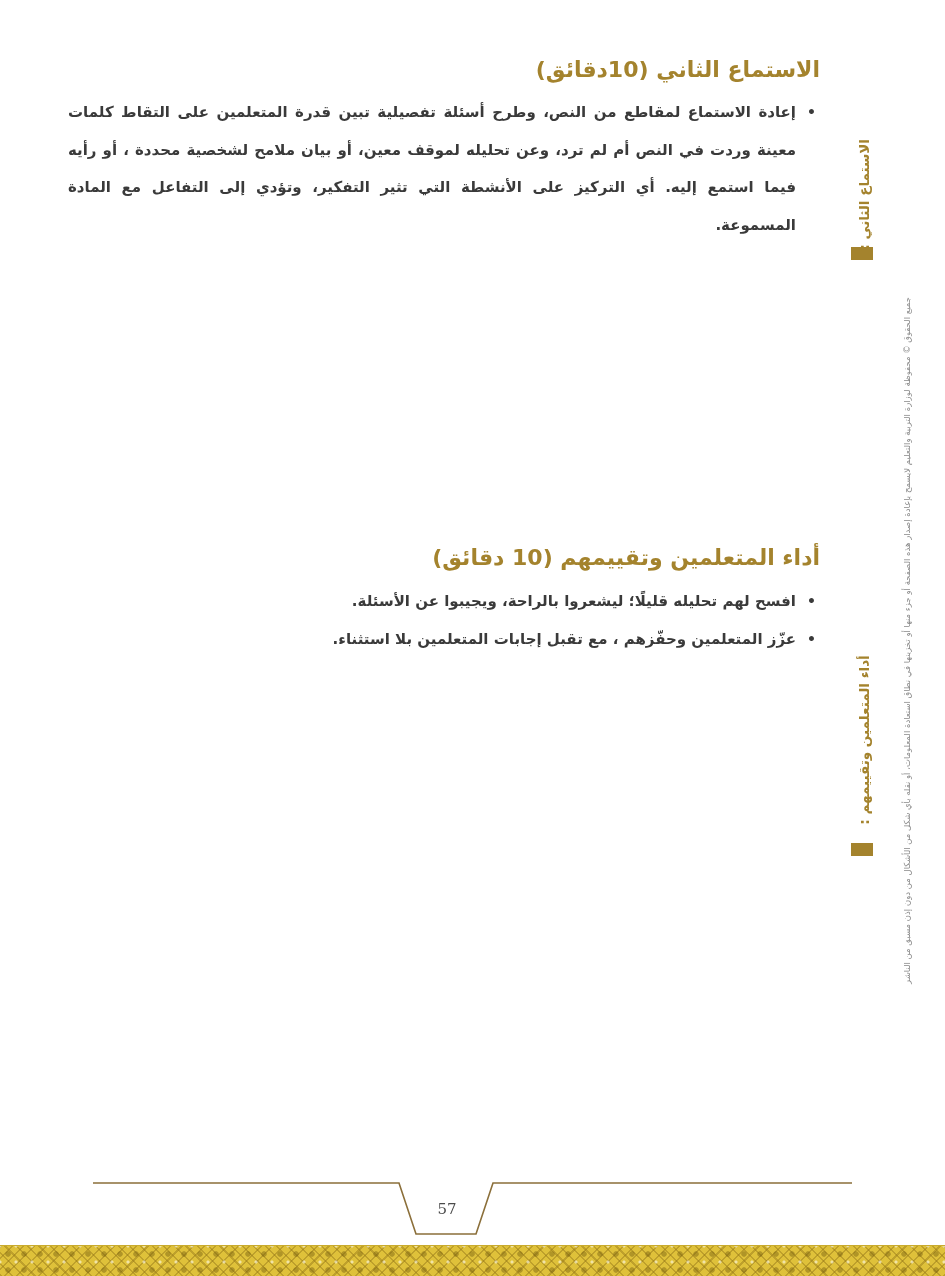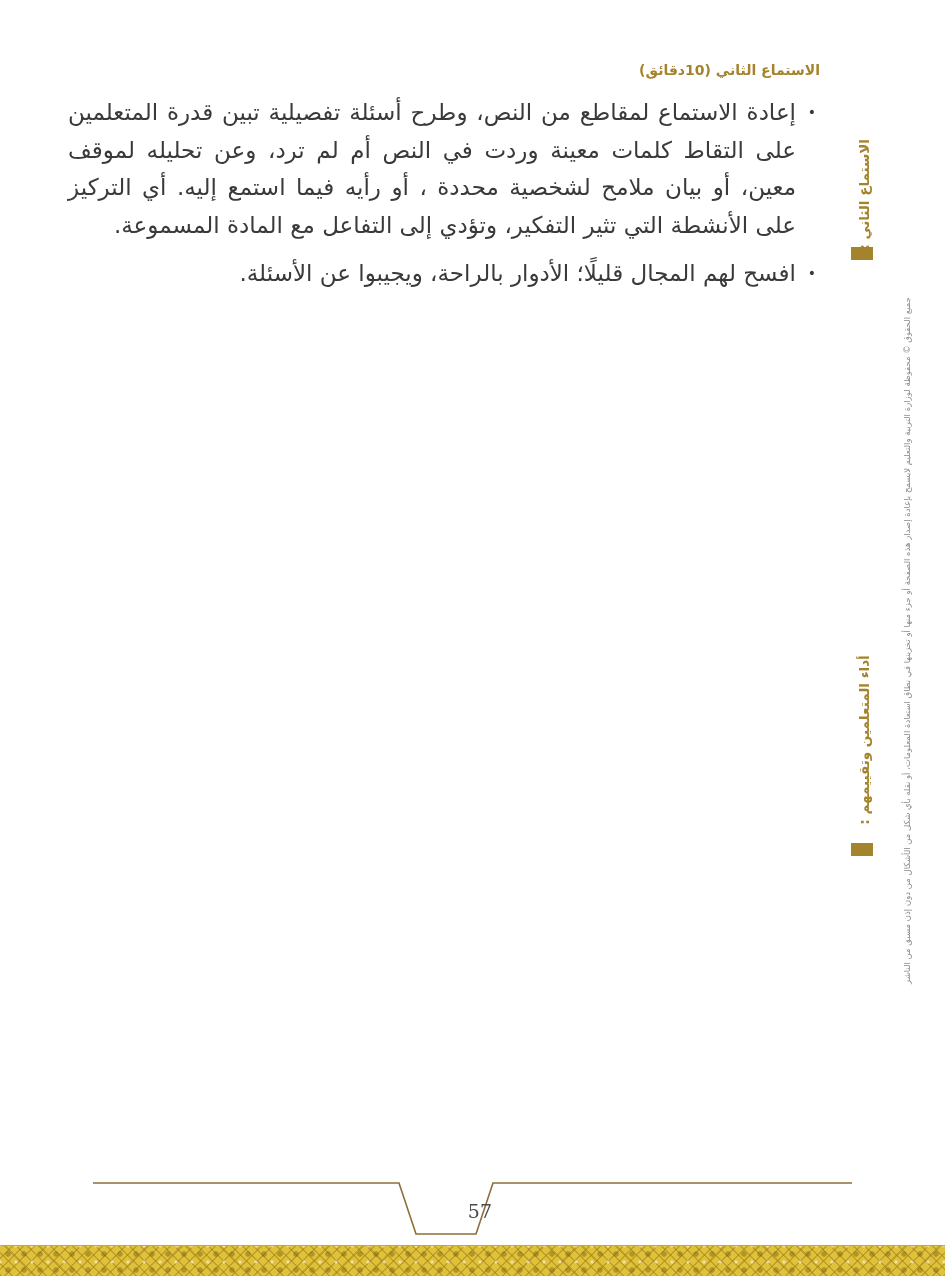--- a/index.html
+++ b/index.html
@@ -19,34 +19,35 @@
   }
   .page{position:absolute;inset:0;background:#fff;}
 
   
   .content{
     position:absolute;top:56px;right:125px;width:752px;
     direction:rtl;text-align:right;
   }
   .heading{
     color:var(--accent);
-    font-size:14px;font-weight:bold;line-height:28px;
+    font-size:22px;font-weight:bold;line-height:28px;
   }
   .heading.second{margin-top:300px;}
   ul.bullets{
     list-style:none;margin-top:10px;
   }
   ul.bullets li{
     position:relative;
     padding-right:24px;
-    font-size:23px;
+    font-size:15px;
     line-height:37.5px;
     text-align:justify;
     text-align-last:right;
     color:var(--body-text);
+    font-weight:bold;
   }
   ul.bullets li::before{
     content:"\2022";
     position:absolute;right:4px;top:0;
     font-size:14px;color:var(--body-text);
   }
   #list2 li{line-height:38px;}
 
   
   .vtab{
@@ -72,21 +73,21 @@
     transform:rotate(-90deg);
     font-size:8.5px;color:var(--copyright);
     white-space:nowrap;text-align:center;
     direction:rtl;letter-spacing:0.2px;
   }
 
   
   .footer-rule{position:absolute;left:0;top:1176px;width:945px;height:66px;}
   .page-number{
     position:absolute;left:402px;top:1200px;width:90px;
-    text-align:right;font-size:19px;color:#4a4a4a;
+    text-align:center;font-size:15px;color:#4a4a4a;
     font-family:"DejaVu Serif",serif;
   }
 
   
   .band{
     position:absolute;left:0;bottom:0;width:945px;height:31px;
     background-color:var(--band);
     background-image:
       radial-gradient(circle, rgba(255,255,255,0.55) 1.2px, transparent 1.9px),
       radial-gradient(circle, rgba(120,95,15,0.45) 2.4px, transparent 3.1px),
@@ -101,22 +102,24 @@
 <body>
 
 <div class="page">
 
   <div class="content">
     <h2 class="heading">الاستماع الثاني (10دقائق)</h2>
     <ul class="bullets" id="list1">
         <li>إعادة الاستماع لمقاطع من النص، وطرح أسئلة تفصيلية تبين قدرة المتعلمين على التقاط كلمات معينة وردت في النص أم لم ترد، وعن تحليله لموقف معين، أو بيان ملامح لشخصية محددة ، أو رأيه فيما استمع إليه. أي التركيز على الأنشطة التي تثير التفكير، وتؤدي إلى التفاعل مع المادة المسموعة.</li>
       </ul>
 
+    <h2 class="heading second">أداء المتعلمين وتقييمهم (10 دقائق)</h2>
     <ul class="bullets" id="list2">
-        <li>افسح لهم المجال قليلًا؛ الأدوار بالراحة، ويجيبوا عن الأسئلة.</li>
+        <li>افسح لهم تحليله قليلًا؛ ليشعروا بالراحة، ويجيبوا عن الأسئلة.</li>
+        <li>عزّز المتعلمين وحفّزهم ، مع تقبل إجابات المتعلمين بلا استثناء.</li>
       </ul>
   </div>
 
   <div class="vtab tab1">الاستماع الثاني :</div>
   <div class="tab-square square1"></div>
 
   <div class="vtab tab2">أداء المتعلمين وتقييمهم :</div>
   <div class="tab-square square2"></div>
 
   <div class="copyright">جميع الحقوق © محفوظة لوزارة التربية والتعليم لايسمح بإعادة إصدار هذه الصفحة أو جزء منها أو تخزينها في نطاق استعادة المعلومات، أو نقله بأي شكل من الأشكال من دون إذن مسبق من الناشر</div>

